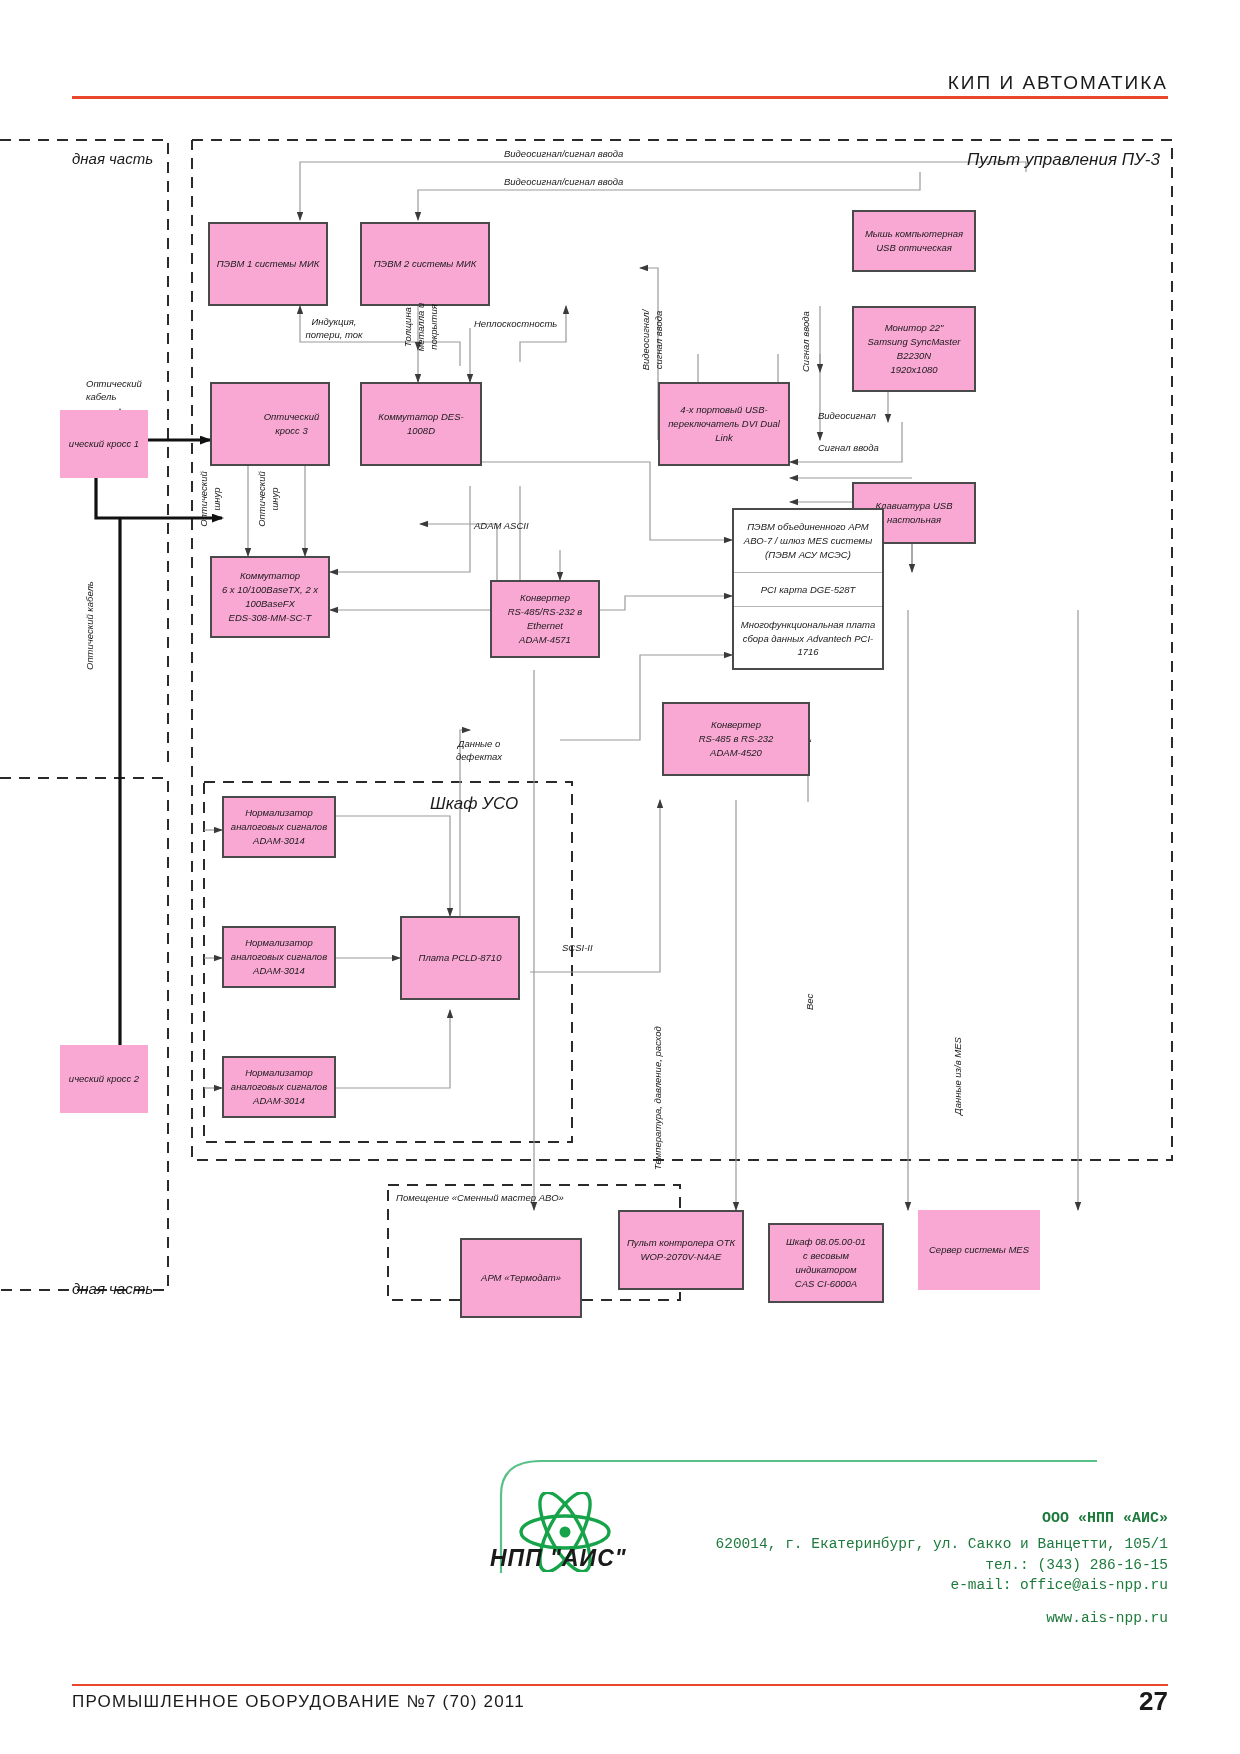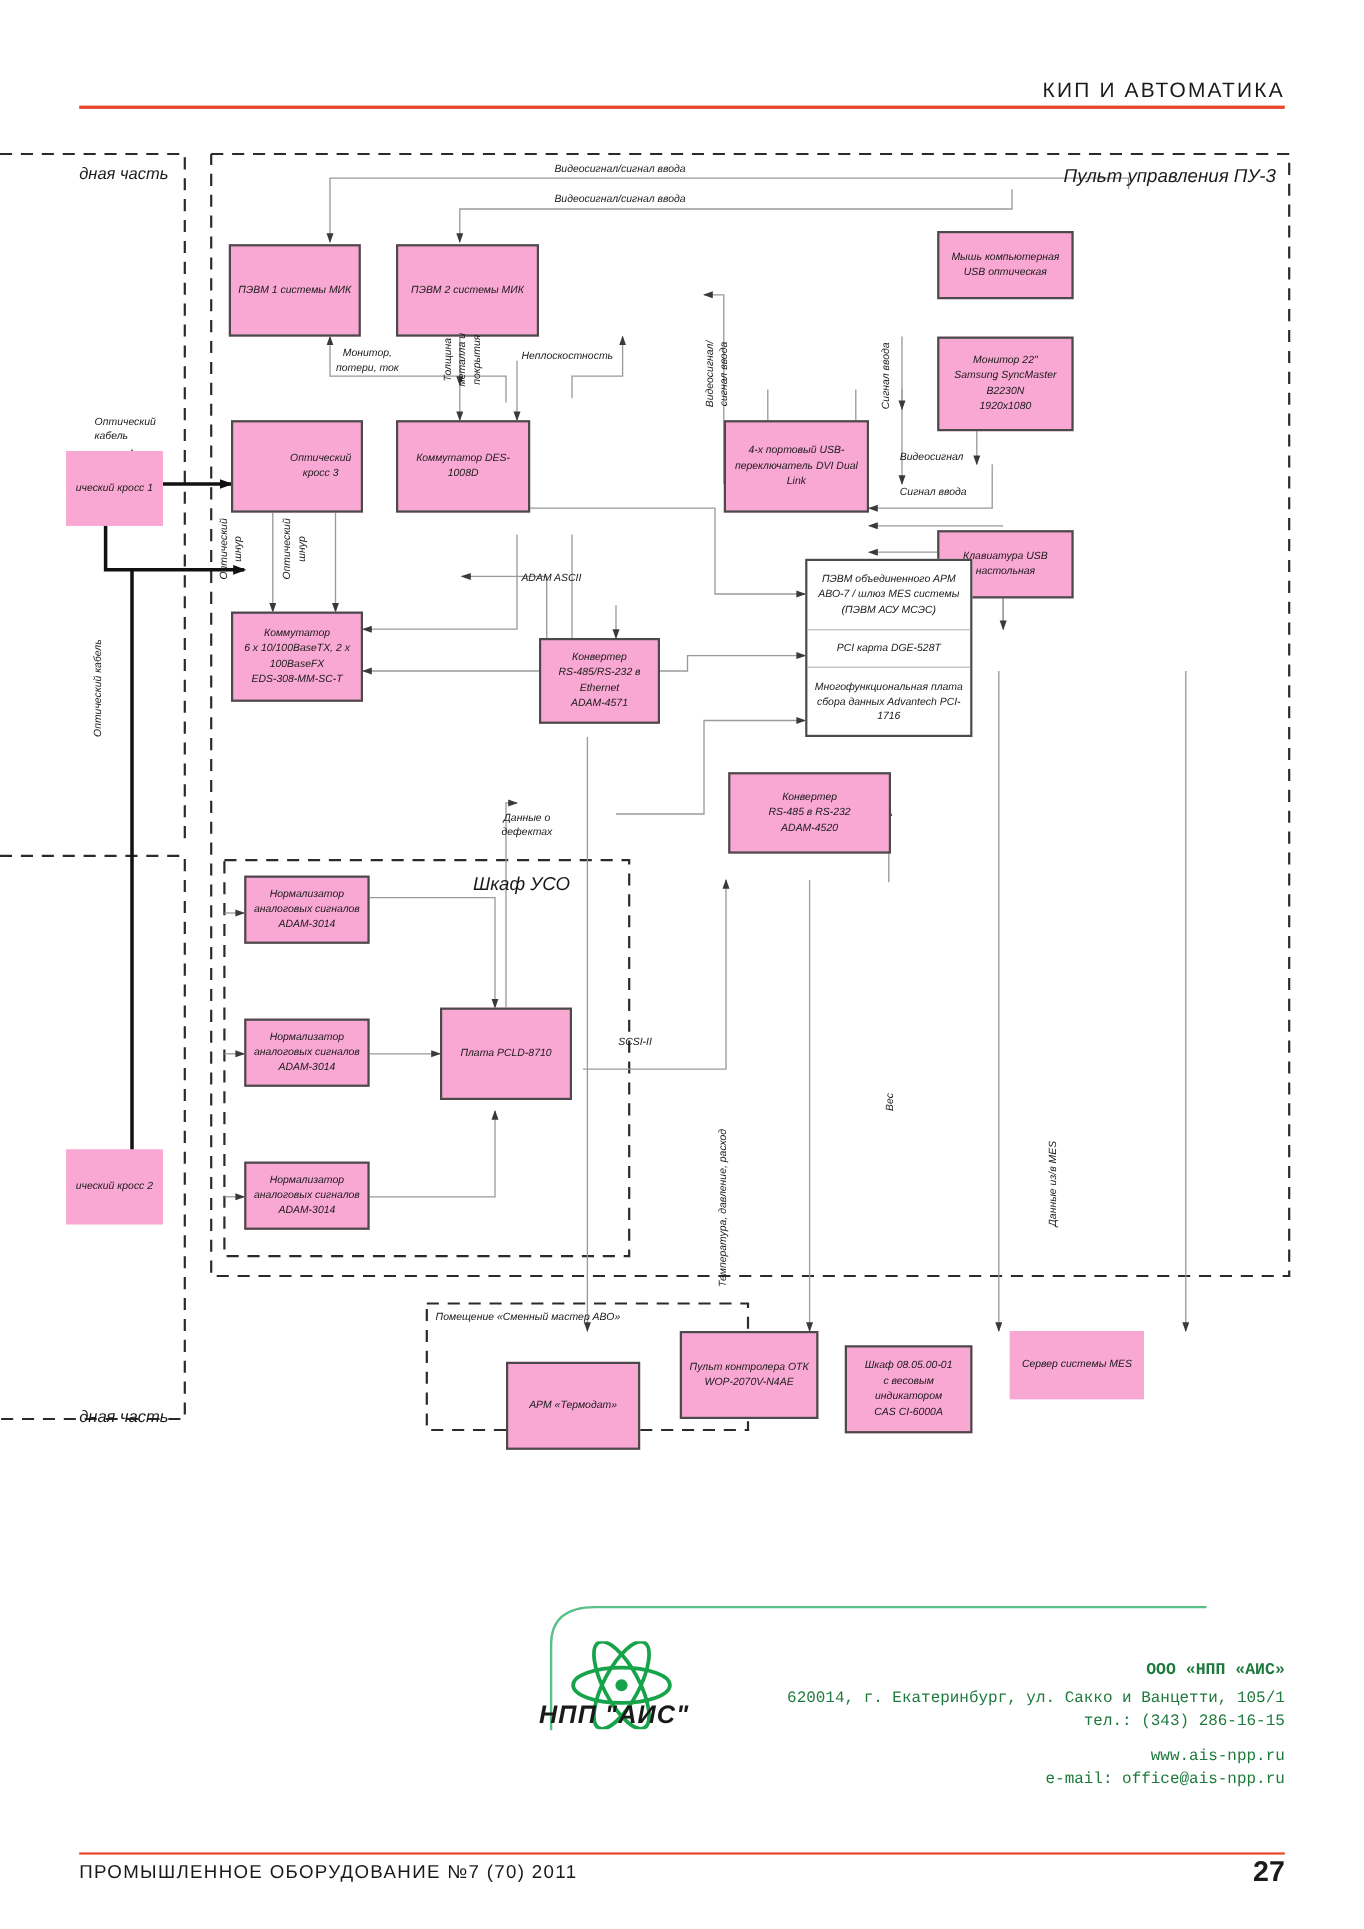--- a/index.html
+++ b/index.html
@@ -312,31 +312,31 @@
         <span class="ln">WOP-2070V-N4AE</span>
       </span>
     </div>
     <div class="box" style="left:768px;top:1100px;width:116px;height:80px;margin-top:13px;">
       <span>
         <span class="ln">Шкаф 08.05.00-01</span>
         <span class="ln">с весовым индикатором</span>
         <span class="ln">CAS CI-6000A</span>
       </span>
     </div>
-    <div class="box light" style="left:918px;top:1100px;width:122px;height:62px;">
+    <div class="box light" style="left:918px;top:1100px;width:122px;height:80px;">
       <span>
           <span class="ln">Сервер системы MES</span>
         </span>
     </div>
 
     <div class="lbl" style="left:504px;top:38px;">Видеосигнал/сигнал ввода</div>
     <div class="lbl" style="left:504px;top:66px;">Видеосигнал/сигнал ввода</div>
 
     <div class="lbl ml" style="left:284px;top:206px;width:100px;">
-      <span>Монитор,</span><br>
+      <span>Индукция,</span><br>
       <span>потери, ток</span>
     </div>
 
     <div class="rot lbl ml" style="left:402px;top:252px;transform:rotate(-90deg);width:70px;text-align:center;">
       <span>Толщина</span>
       <span>металла и</span>
       <span>покрытия</span>
     </div>
 
     <div class="lbl" style="left:474px;top:208px;">Неплоскостность</div>
@@ -391,21 +391,21 @@
     </g>
     <circle cx="60" cy="40" r="5.5" fill="#16a34a"></circle>
   </svg>
 
   <div class="abs" id="brand-text">НПП  "АИС"</div>
 
   <div class="abs" id="contact-block">
     <div id="contact-company">ООО «НПП «АИС»</div>
     <div>620014, г. Екатеринбург, ул. Сакко и Ванцетти, 105/1</div>
     <div>тел.: (343) 286-16-15</div>
+    <div>e-mail: office@ais-npp.ru</div>
     <div id="contact-site">www.ais-npp.ru</div>
-    <div>e-mail: office@ais-npp.ru</div>
   </div>
 
   <div class="abs" id="footer-rule"></div>
   <div class="abs" id="footer-issue">ПРОМЫШЛЕННОЕ ОБОРУДОВАНИЕ №7 (70) 2011</div>
   <div class="abs" id="footer-page">27</div>
 
 </div>
 
 </body></html>

